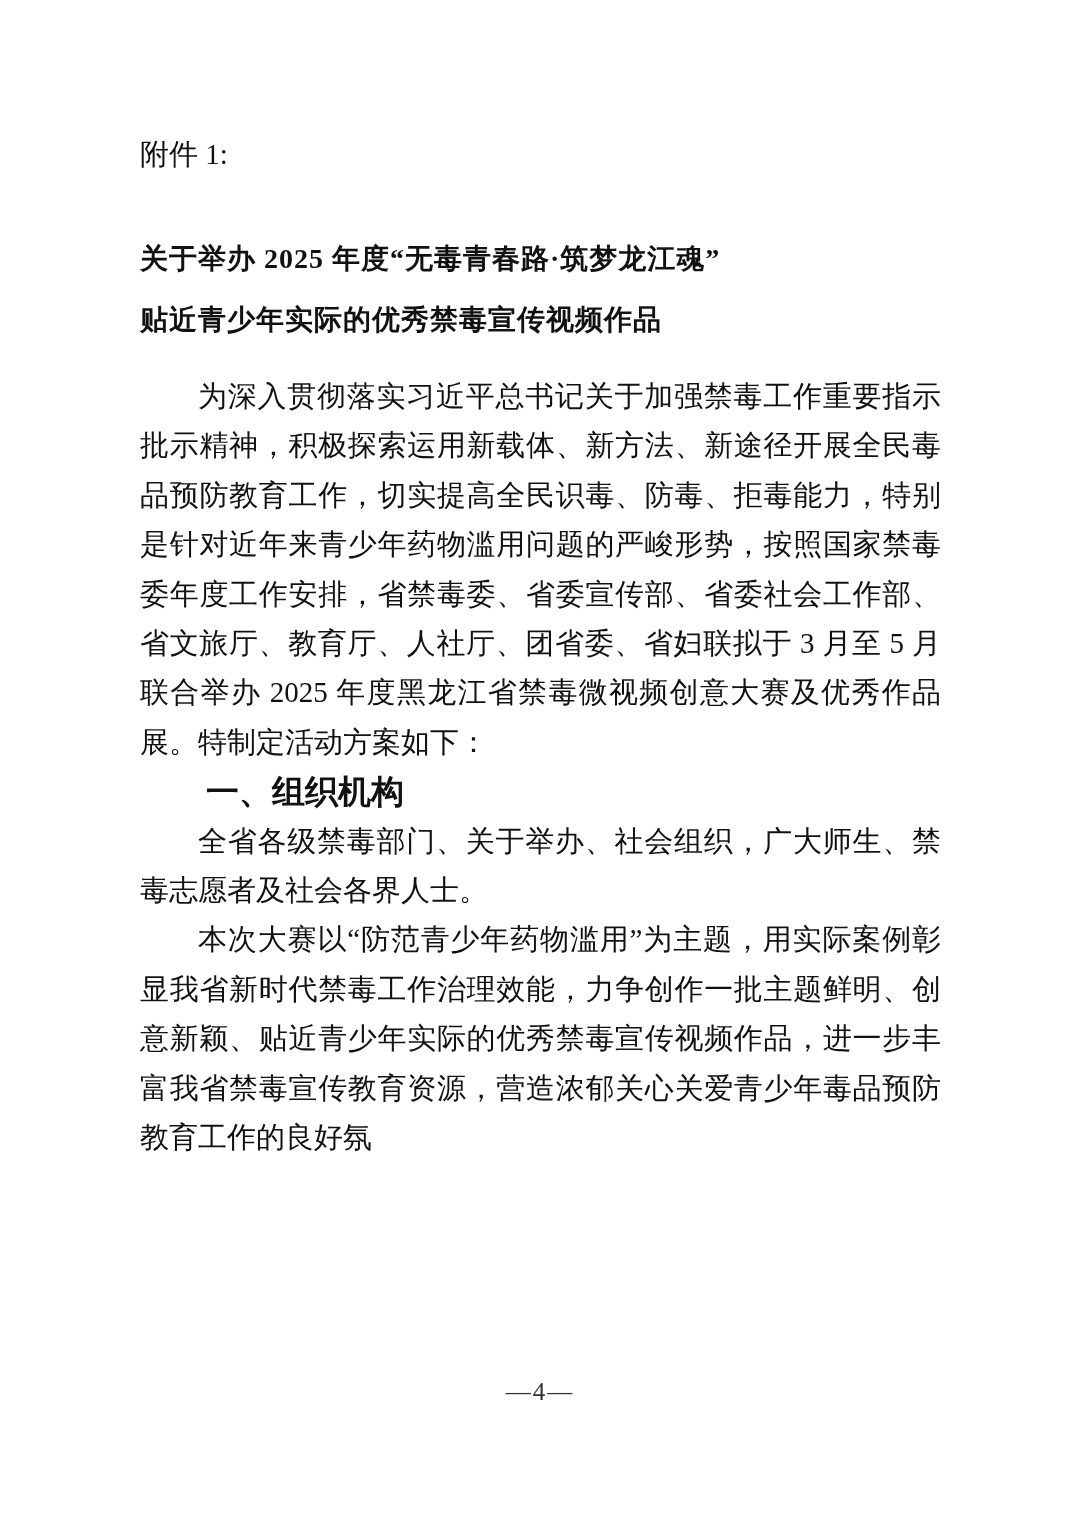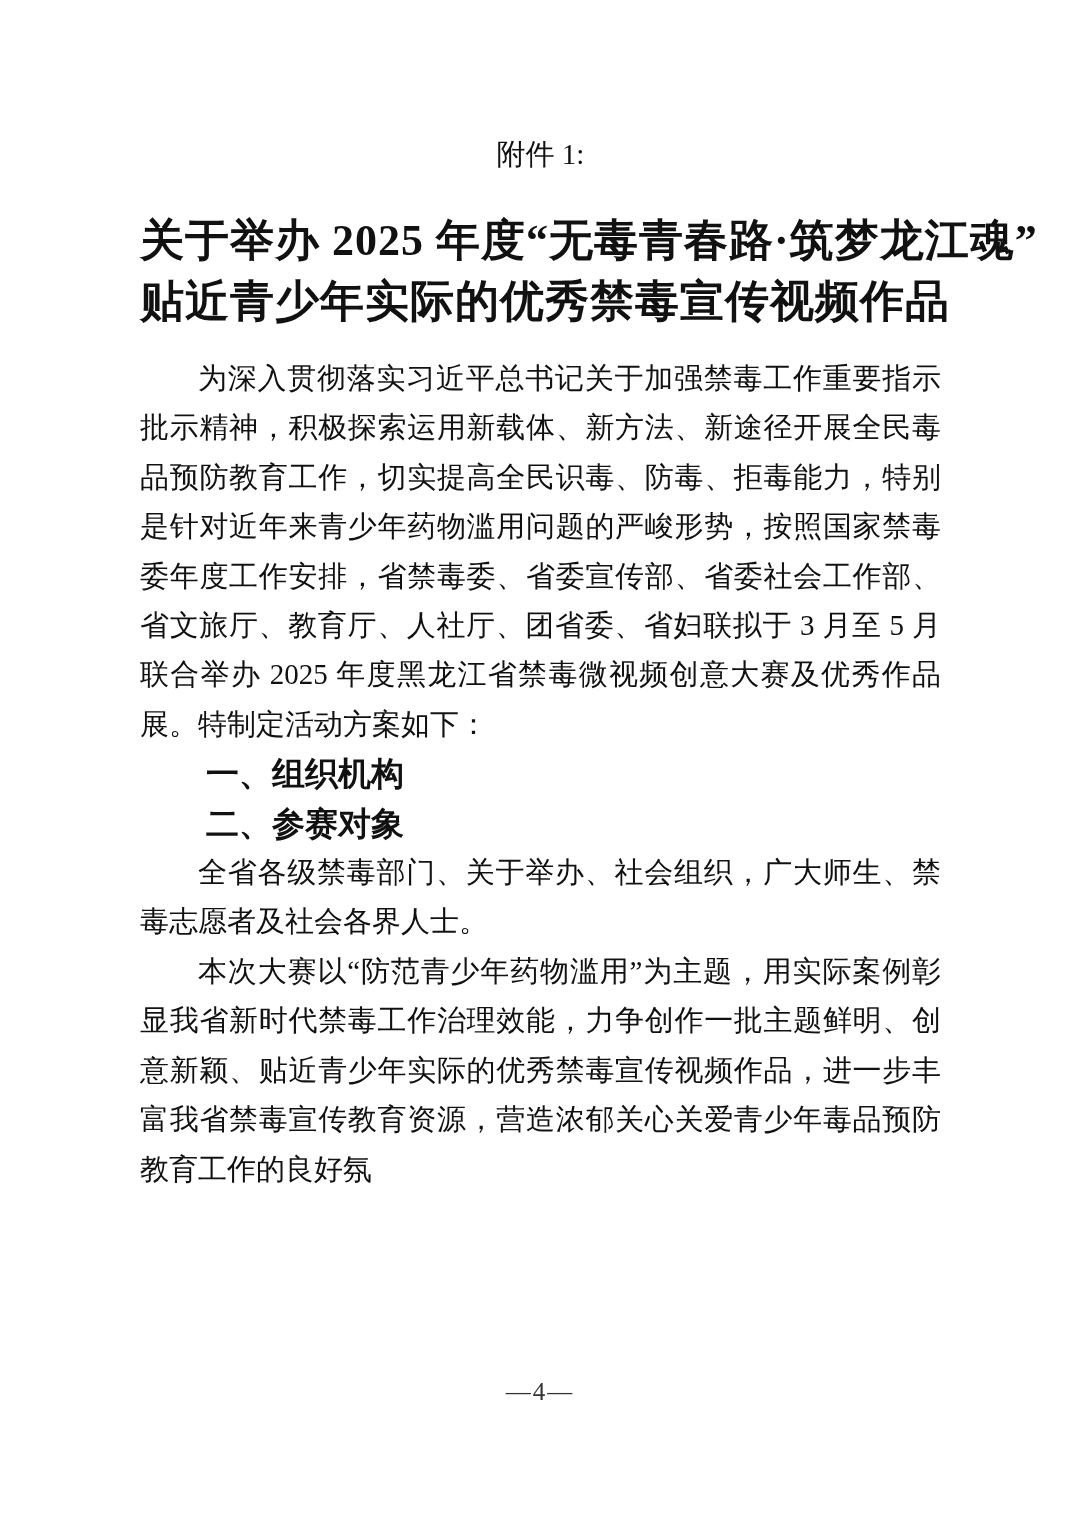--- a/index.html
+++ b/index.html
@@ -18,27 +18,26 @@
   .page {
     position: absolute;
     left: 140px;
     top: 136px;
     width: 801px;
   }
   .attachment-label {
     font-size: 29px;
     line-height: 36px;
     margin: 0;
-    text-align: center;
   }
   .doc-title {
-    margin-top: 38px;
-    font-size: 44px;
+    margin-top: 56px;
+    font-size: 28px;
     font-weight: bold;
-    text-align: right;
+    text-align: left;
     line-height: 61px;
     letter-spacing: 1px;
   }
   .doc-title .title-line {
     display: block;
     white-space: nowrap;
   }
   .doc-body {
     margin-top: 22px;
     font-size: 29px;
@@ -80,21 +79,20 @@
     <span class="title-line">关于举办 2025 年度“无毒青春路·筑梦龙江魂”</span>
     <span class="title-line">贴近青少年实际的优秀禁毒宣传视频作品</span>
   </div>
 
   <div class="doc-body">
 
     <p class="para">为深入贯彻落实习近平总书记关于加强禁毒工作重要指示批示精神，积极探索运用新载体、新方法、新途径开展全民毒品预防教育工作，切实提高全民识毒、防毒、拒毒能力，特别是针对近年来青少年药物滥用问题的严峻形势，按照国家禁毒委年度工作安排，省禁毒委、省委宣传部、省委社会工作部、省文旅厅、教育厅、人社厅、团省委、省妇联拟于 3 月至 5 月联合举办 2025 年度黑龙江省禁毒微视频创意大赛及优秀作品展。特制定活动方案如下：</p>
 
     <h2 class="section-heading">一、组织机构</h2>
 
-    <h2 class="section-heading">二、参赛对象</h2>
     <p class="para">全省各级禁毒部门、关于举办、社会组织，广大师生、禁毒志愿者及社会各界人士。</p>
 
     <p class="para">本次大赛以“防范青少年药物滥用”为主题，用实际案例彰显我省新时代禁毒工作治理效能，力争创作一批主题鲜明、创意新颖、贴近青少年实际的优秀禁毒宣传视频作品，进一步丰富我省禁毒宣传教育资源，营造浓郁关心关爱青少年毒品预防教育工作的良好氛</p>
 
   </div>
 
 </div>
 
 <div class="page-footer">—4—</div>
 

